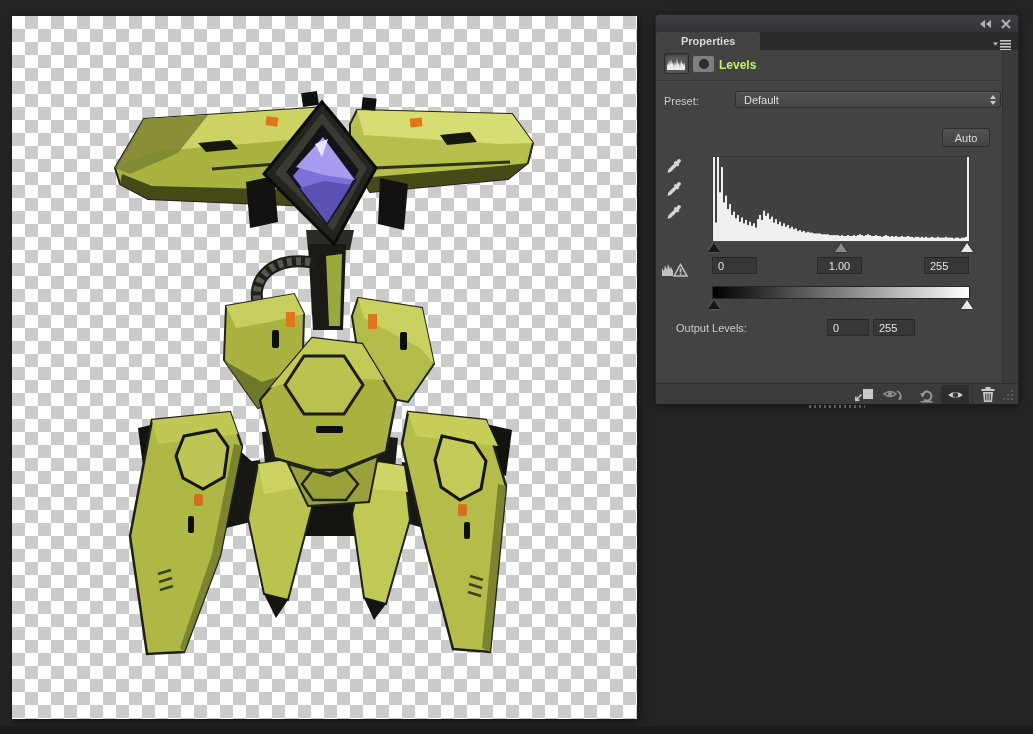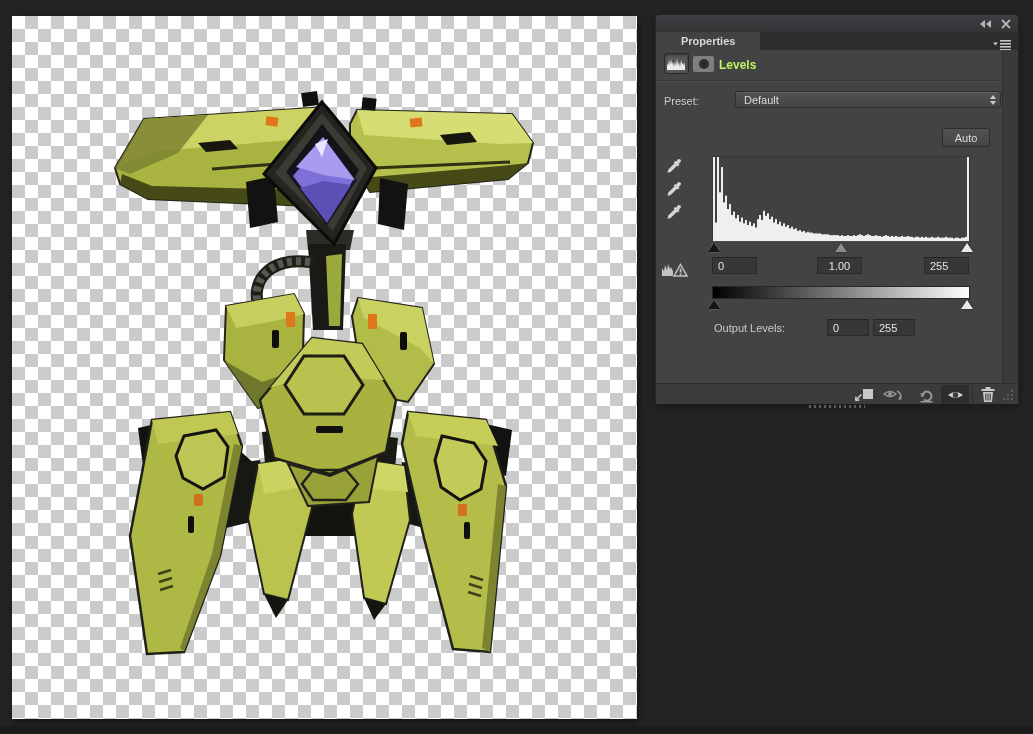--- a/index.html
+++ b/index.html
@@ -408,21 +408,21 @@
       </svg>
     </span>
     <input class="numbox" style="left: 56px; top: 242px;" value="0">
     <input class="numbox" style="left: 161px; top: 242px; text-align: center;" value="1.00">
     <input class="numbox" style="left: 268px; top: 242px;" value="255">
 
     <div class="abs grad-bar"></div>
     <div class="tri black" style="left:52px; top:285px;"></div>
     <div class="tri white" style="left:305px; top:285px;"></div>
 
-    <div class="abs lbl" style="left:20px; top:307px; width:147px; text-align:center;">Output Levels:</div>
+    <div class="abs lbl" style="left:20px; top:307px; width:147px; text-align:left;">Output Levels:</div>
     <input class="numbox" style="left: 171px; top: 304px; width: 42px;" value="0">
     <input class="numbox" style="left: 217px; top: 304px; width: 42px;" value="255">
 
     <div class="abs footer">
       <div class="eye-pressed"></div>
       <span class="f-ico" style="left:195px;">
         <svg width="21" height="15">
           <rect x="10" y="2" width="10" height="10" fill="#c9c9c9"></rect>
           <path d="M8.5 7.5 L2.5 13.5 M2.5 13.5 l0.5 -4 M2.5 13.5 l4 -0.5" stroke="#c9c9c9" stroke-width="1.5" fill="none"></path>
         </svg>

